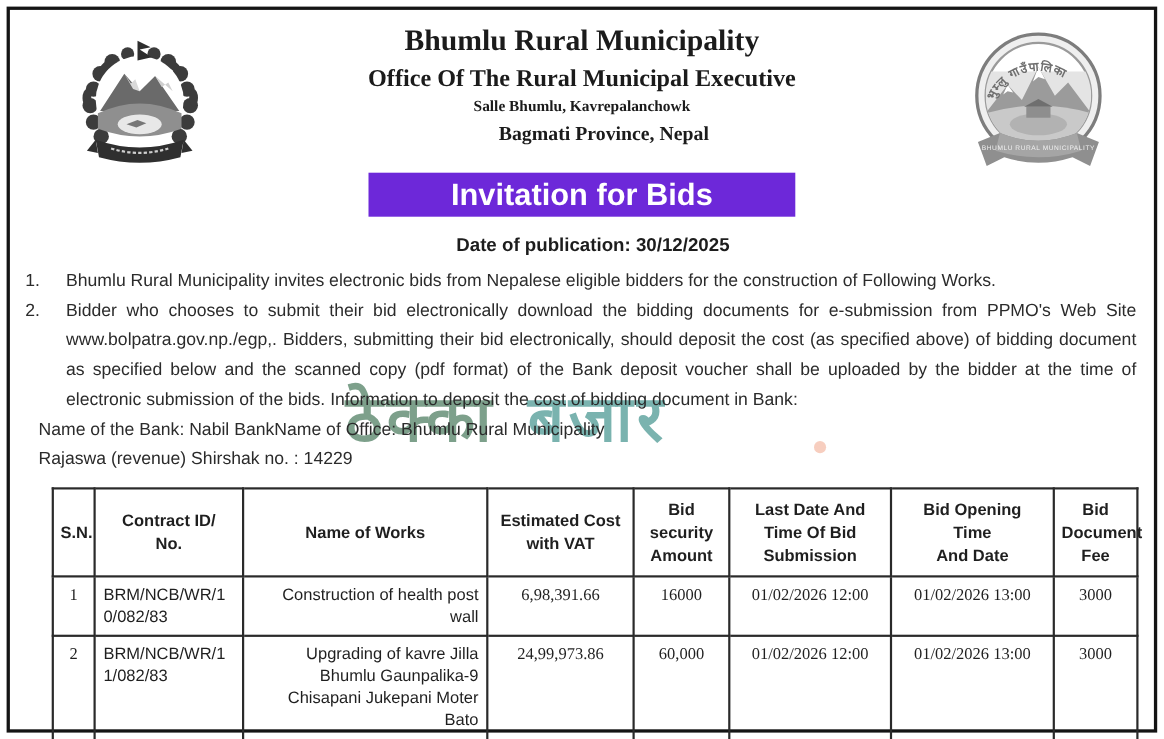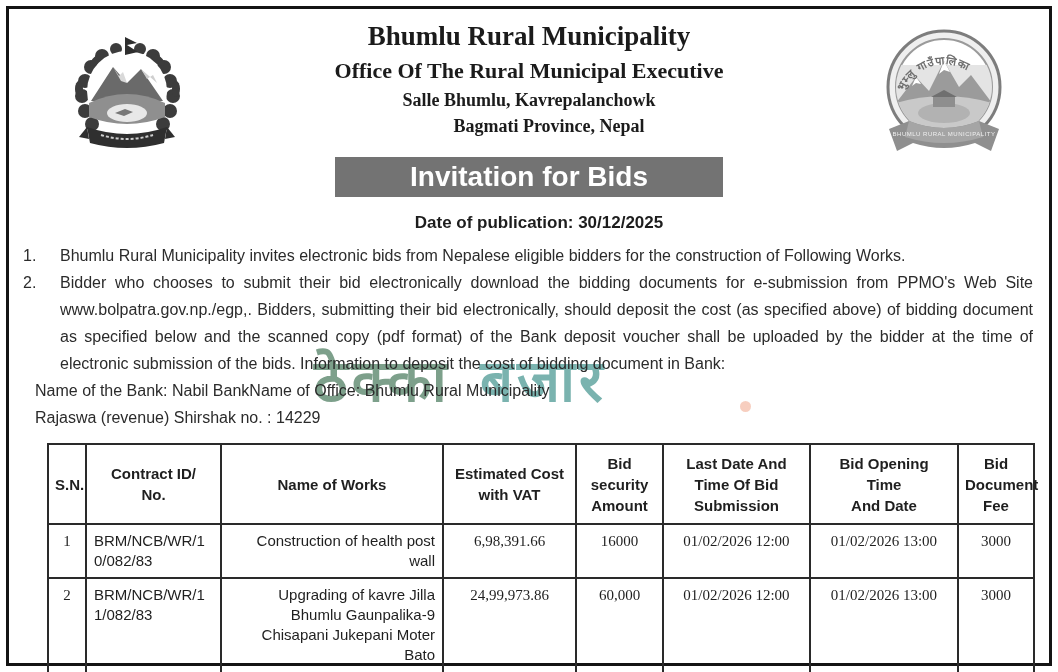--- a/index.html
+++ b/index.html
@@ -23,25 +23,25 @@
     background:#f2b39c;opacity:.65;z-index:0;
   }
   .content{position:relative;z-index:1;}
   
   .header{position:relative;height:138px;}
   .logo-left{position:absolute;left:52px;top:20px;width:132px;height:132px;}
   .logo-right{position:absolute;right:32px;top:16px;width:146px;height:138px;}
   .head-lines{text-align:center;font-family:"Liberation Serif", serif;font-weight:bold;color:#1b1b1b;}
   .h-muni{font-size:27px;padding-top:12px;}
   .h-office{font-size:22px;margin-top:6px;}
-  .h-addr{font-size:18px;margin-top:6px;}
+  .h-addr{font-size:14px;margin-top:6px;}
   .h-prov{font-size:18px;margin-top:5px;padding-left:40px;}
   
   .banner{
-    width:388px;height:40px;margin:10px auto 16px auto;background:#737373;color:#fff;
+    width:388px;height:40px;margin:10px auto 16px auto;background:#6d28d9;color:#fff;
     font-size:28px;font-weight:bold;text-align:center;line-height:40px;
   }
   .pub-date{
     text-align:center;font-weight:bold;font-size:17px;color:#1d1d1d;margin-top:7px;padding-left:20px;
   }
   
   .notices{margin:9px 16px 0 14px;}
   .notice{display:flex;font-size:16px;line-height:27px;color:#2b2b2b;}
   .notice .num{width:37px;flex:0 0 37px;}
   .notice .txt{flex:1;text-align:justify;}

